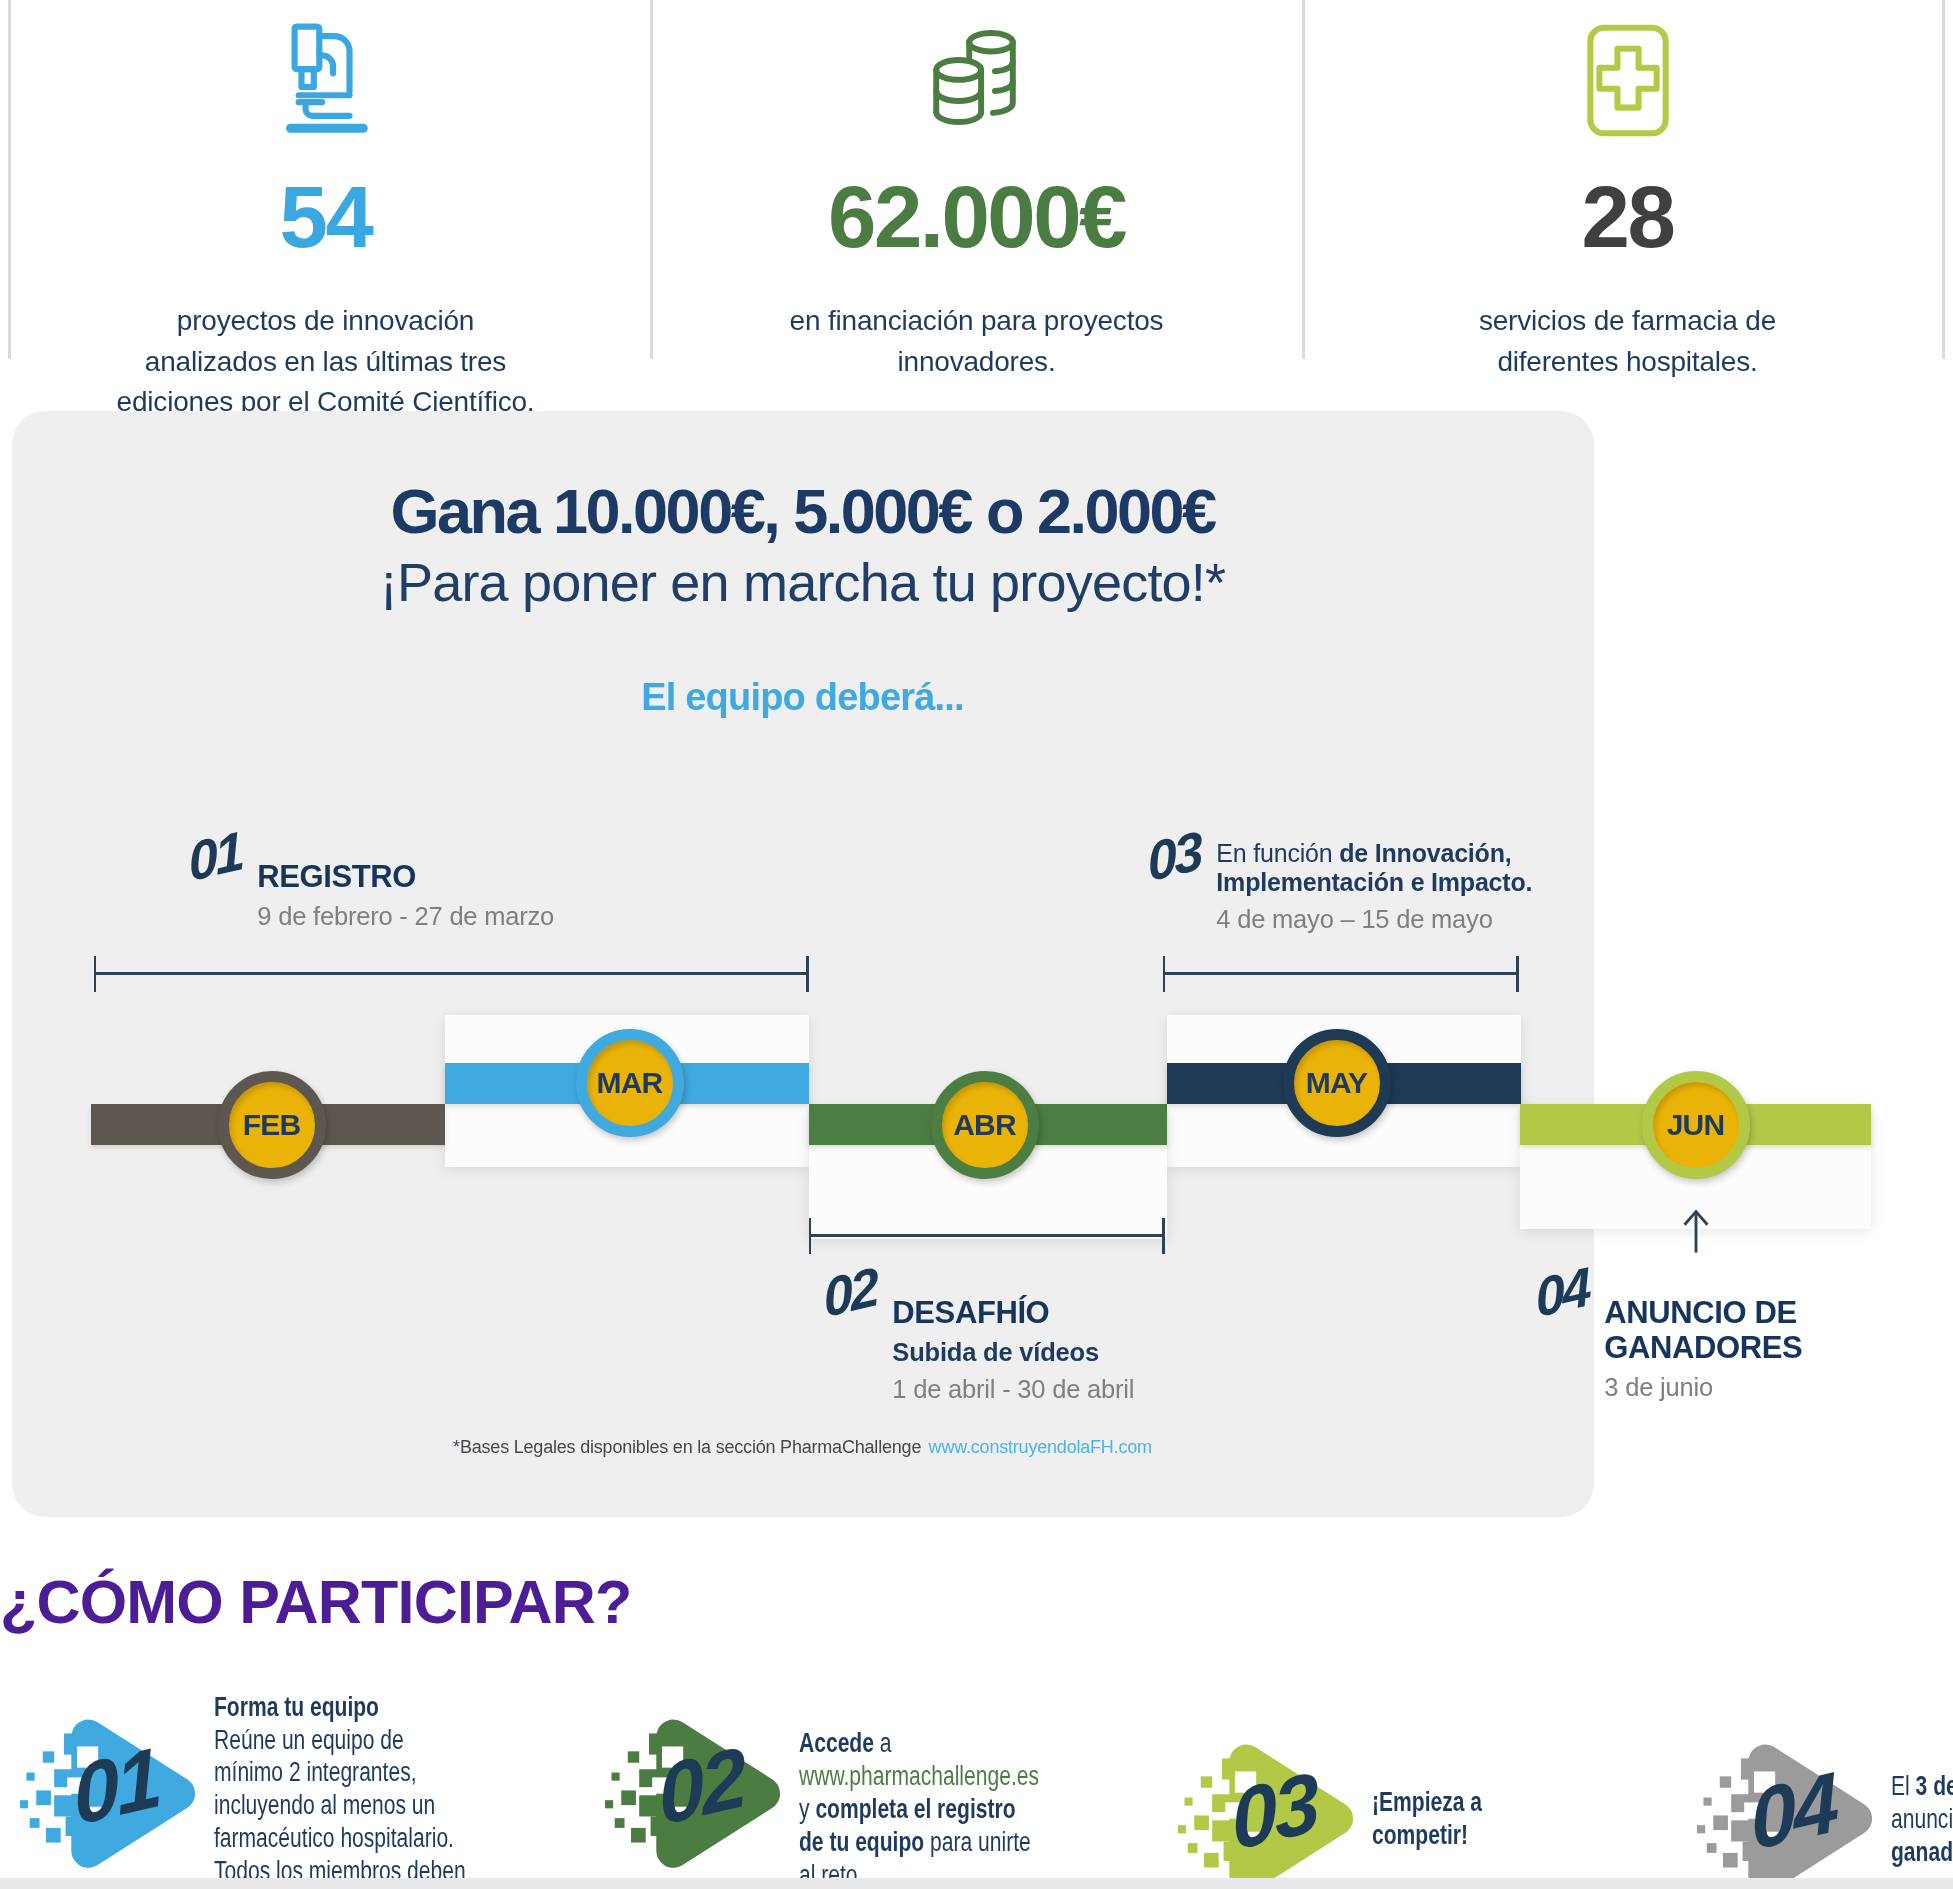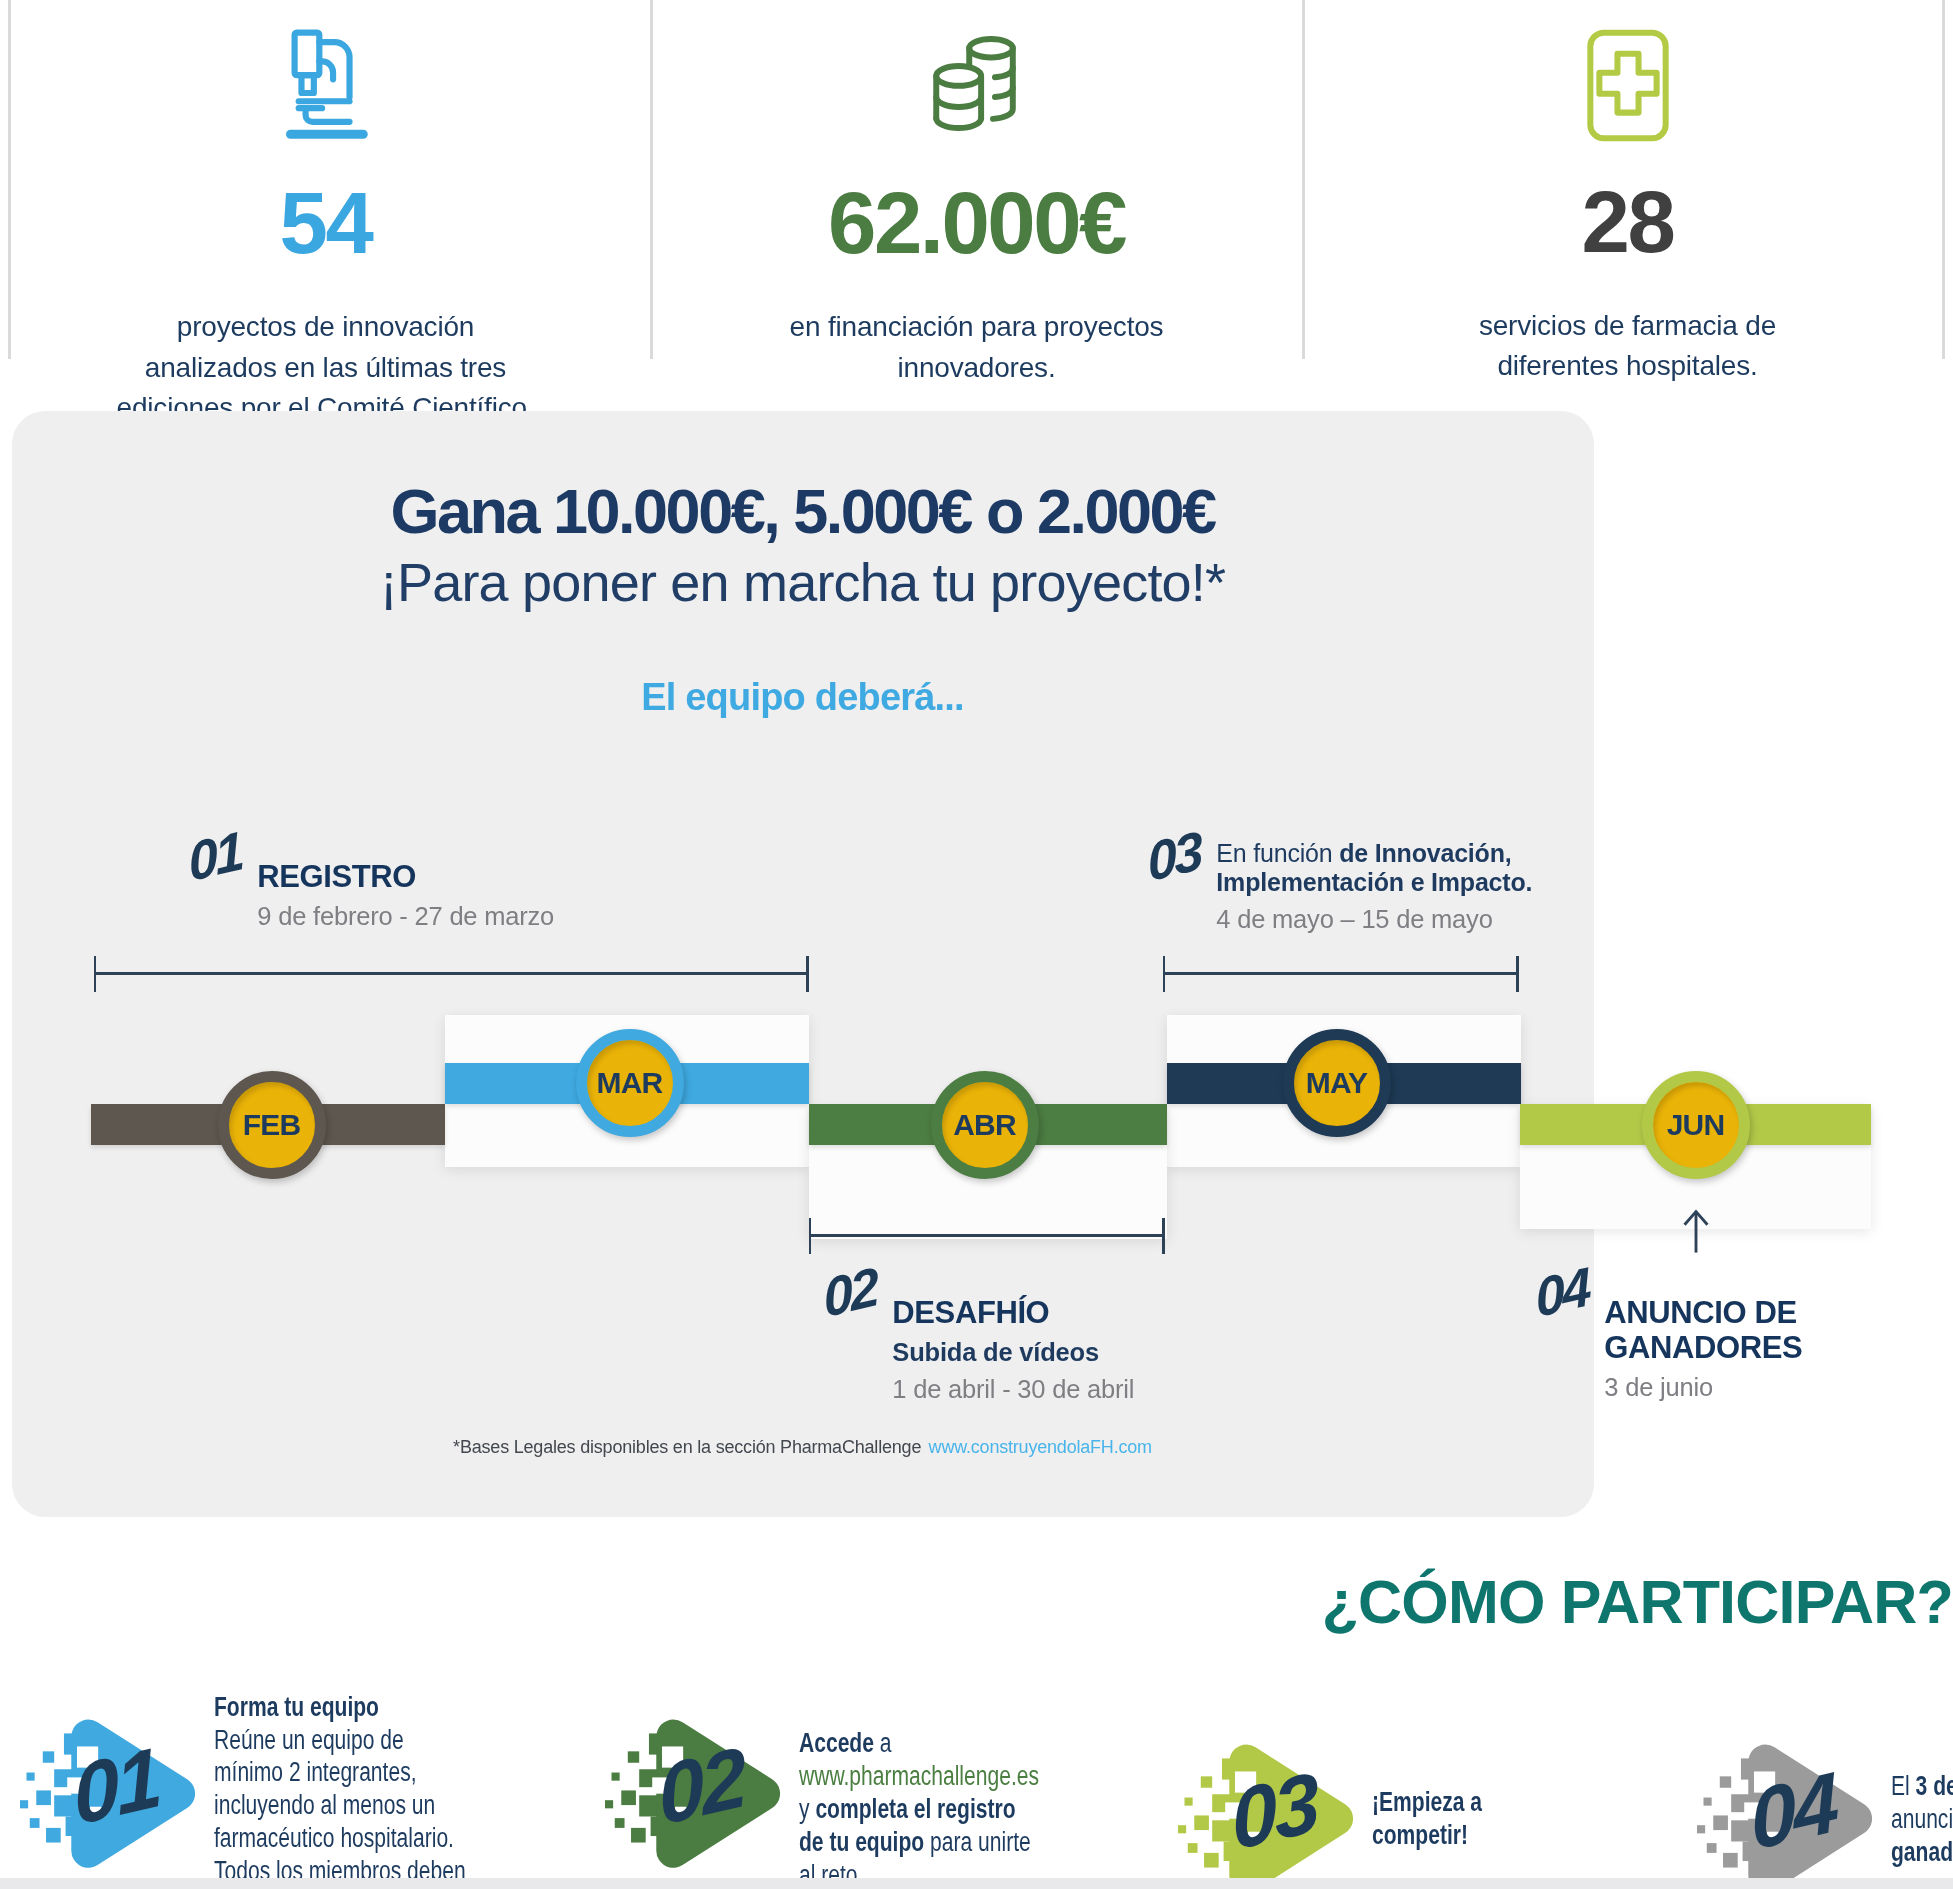--- a/index.html
+++ b/index.html
@@ -3,21 +3,21 @@
 <meta charset="utf-8">
 <style>
   html,body{margin:0;padding:0;}
   body{
     width:1953px;height:1890px;position:relative;background:#ffffff;
     font-family:"Liberation Sans",sans-serif;color:#1d3a5f;overflow:hidden;
   }
   
   .stats{position:absolute;top:0;left:0;width:1953px;height:387px;display:flex;}
   .vdiv{position:absolute;top:0;width:2.5px;height:359px;background:#d9dadc;}
-  .stat{flex:1;display:flex;flex-direction:column;align-items:center;text-align:center;padding-top:29px;}
+  .stat{flex:1;display:flex;flex-direction:column;align-items:center;text-align:center;padding-top:23px;}
   .stat-icon{height:115px;display:flex;align-items:center;justify-content:center;}
   .stat-value{margin-top:35px;font-size:87px;font-weight:800;line-height:1;letter-spacing:-2.5px;}
   .c-blue{color:#3ba7e0;} .c-green{color:#4b7c41;} .c-lime{color:#404040;}
   .stat-desc{margin-top:41px;font-size:28px;line-height:1.45;color:#1d3a5f;letter-spacing:-0.2px;}
   .w1{max-width:428px;} .w2{max-width:387px;} .w3{max-width:329px;}
   
   .panel{position:absolute;left:11.5px;top:411px;width:1582px;height:1106px;background:#efeff0;border-radius:33px;}
   .panel-title{position:absolute;top:64px;left:0;width:100%;text-align:center;
     font-size:63px;font-weight:800;letter-spacing:-2.5px;color:#1c3a64;}
   .panel-subtitle{position:absolute;top:140px;left:0;width:100%;text-align:center;
@@ -47,22 +47,22 @@
   .tl-num{font-size:54px;line-height:1;margin-right:16.4px;margin-top:-3.3px;flex:none;}
   .step-title{font-size:31px;font-weight:800;letter-spacing:-0.4px;color:#16355c;line-height:1.12;margin-top:28px;}
   .step-sub{font-size:25.5px;font-weight:700;color:#1e3a5f;margin-top:7.4px;letter-spacing:-0.2px;}
   .step-desc{font-size:25px;margin-top:7.4px;color:#1e3a5f;letter-spacing:-0.2px;}
   .step-desc .b{font-weight:700;}
   .step-dates{font-size:25.5px;color:#7e7e83;margin-top:7.4px;letter-spacing:-0.2px;}
   .legal{position:absolute;top:1026px;left:0;width:100%;text-align:center;font-size:18px;
     color:#43474e;letter-spacing:-0.2px;}
   .legal-link{color:#49b4ea;margin-left:7.4px;}
   
-  .how-heading{position:absolute;top:1567px;left:0;width:100%;text-align:right;
-    font-size:61px;font-weight:800;letter-spacing:-0.8px;color:#0f766e;}
+  .how-heading{position:absolute;top:1567px;left:0;width:100%;text-align:left;
+    font-size:61px;font-weight:800;letter-spacing:-0.8px;color:#4c1d95;}
   .pitems{position:absolute;top:1684px;left:0;width:1953px;display:flex;}
   .pitem{display:flex;flex:none;}
   .pi1{width:526px;padding-left:18px;} .pi2{width:510px;padding-left:59px;}
   .pi3{width:461px;padding-left:63px;align-items:center;} .pi4{width:456px;padding-left:58px;align-items:center;}
   .pitem-icon{width:188px;height:171px;position:relative;flex:none;margin-top:25px;}
   .pi3 .pitem-icon,.pi4 .pitem-icon{margin-top:0;}
   .icon-num{position:absolute;left:28px;top:23px;width:140px;text-align:center;
     font-size:84px;line-height:1.3;}
   .pitem-text{font-size:27px;line-height:1.22;color:#1d3a5f;transform:scaleX(0.78);
     transform-origin:0 0;margin-left:8.2px;}

